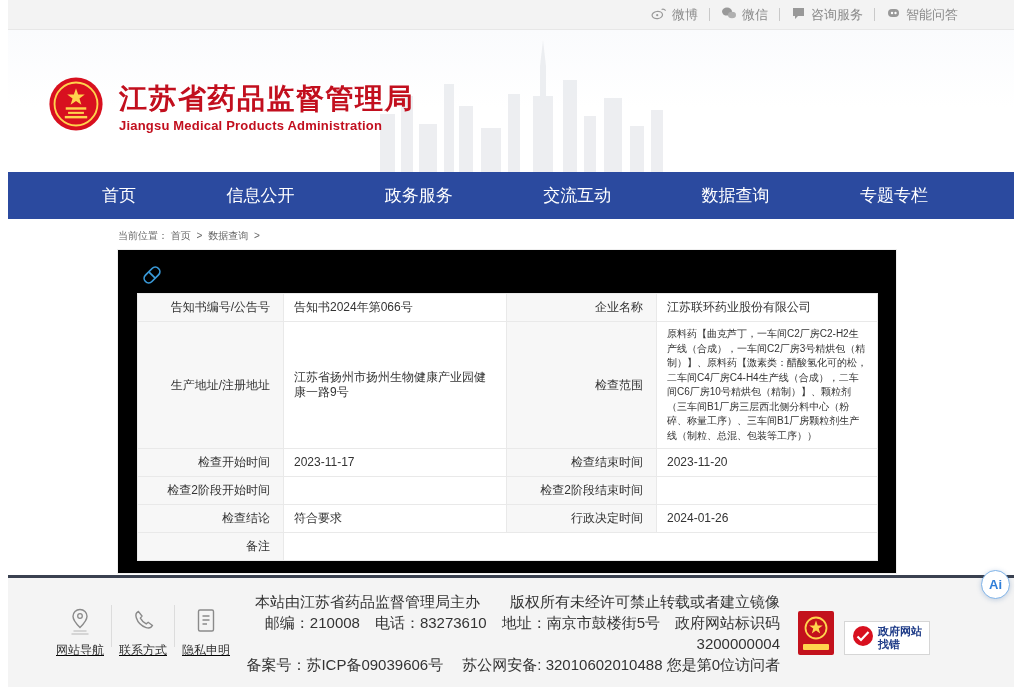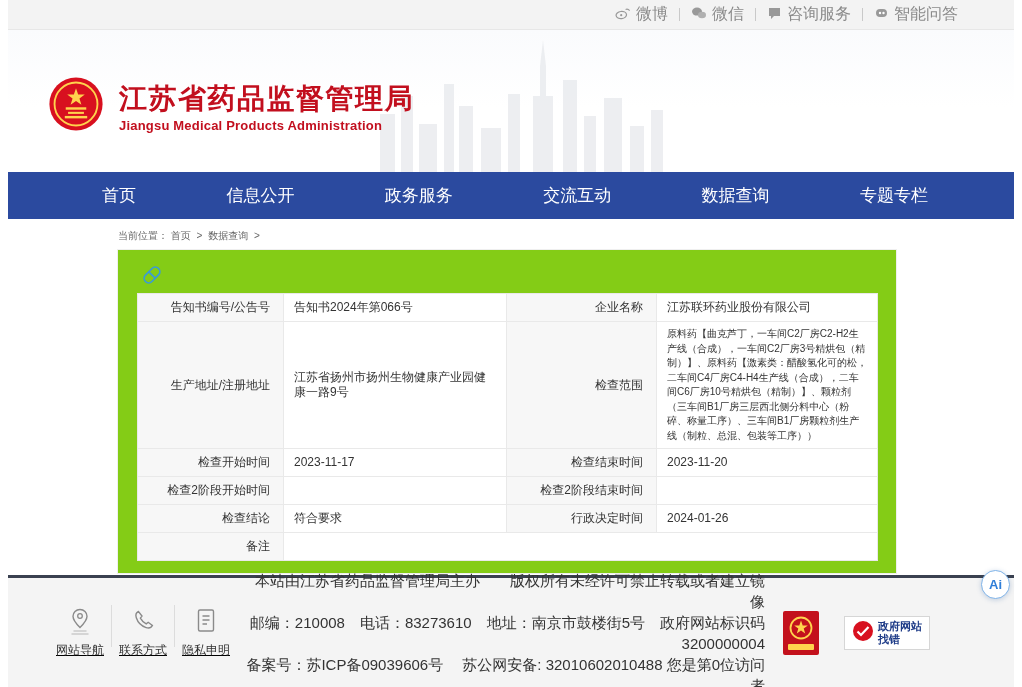--- a/index.html
+++ b/index.html
@@ -3,21 +3,21 @@
 <meta charset="utf-8">
 <style>
   * { margin:0; padding:0; box-sizing:border-box; }
   html,body { width:1022px; height:687px; overflow:hidden; background:#fff;
     font-family:"Liberation Sans","DejaVu Sans",sans-serif; }
   .page { position:relative; width:1006px; height:687px; margin:0 auto; background:#fff; }
 
   
   .topbar { height:30px; background:#f3f3f3; border-bottom:1px solid #e7e7e7;
     display:flex; justify-content:flex-end; align-items:center; padding-right:56px; }
-  .toplink { display:flex; align-items:center; gap:5px; font-size:16px; color:#8a8a8a;
+  .toplink { display:flex; align-items:flex-start; gap:5px; font-size:13px; color:#8a8a8a;
     text-decoration:none; cursor:pointer; }
   .topsep { width:1px; height:13px; background:#c9c9c9; margin:0 11px; }
 
   
   .header { position:relative; height:142px; background:linear-gradient(180deg,#fafbfd 0%,#ffffff 55%); overflow:hidden; }
   .brand { position:absolute; left:40px; top:46px; display:flex; align-items:center; gap:15px; cursor:pointer; }
   .title-cn { font-size:28px; font-weight:bold; color:#c20f1e; letter-spacing:1.5px; }
   .title-en { font-size:13px; font-weight:bold; color:#c20f1e; margin-top:0; letter-spacing:.2px; }
   .skyline { position:absolute; left:372px; bottom:0; opacity:.85; }
 
@@ -25,41 +25,41 @@
   .nav { height:47px; background:#2b4a9f; display:flex; align-items:center;
     justify-content:space-between; padding:0 86px 0 94px; }
   .nav-item { color:#fff; font-size:17px; text-decoration:none; cursor:pointer; white-space:nowrap; }
 
   
   .breadcrumb { margin:10px 0 0 110px; font-size:10px; color:#666; }
   .breadcrumb a { color:#666; text-decoration:none; cursor:pointer; }
   .bc-sep { margin:0 3px; }
 
   
-  .card { width:780px; margin:6px 0 0 109px; background:#84cc16; border:1px solid #efefef;
+  .card { width:780px; margin:6px 0 0 109px; background:#000000; border:1px solid #efefef;
     padding:10px 19px 12px; }
   .pill-wrap { display:block; margin:2px 0 5px 2px; height:26px; }
   table.detail { width:740px; border-collapse:collapse; table-layout:fixed; font-size:12px; color:#333; }
   table.detail td { border:1px solid #e9e9e9; height:26px; vertical-align:middle; }
   td.lbl { background:#f7f7f7; text-align:right; padding:5px 13px 5px 6px; color:#333; }
   td.val { padding:5px 10px; line-height:15px; text-align:left; background:#fff; }
   td.val.small { font-size:10px; line-height:14.5px; }
   col.c-lbl1 { width:146px; } col.c-val1 { width:223px; }
   col.c-lbl2 { width:150px; } col.c-val2 { width:221px; }
 
   
   .footer { position:absolute; left:0; bottom:0; width:1006px; height:112px; background:#f4f4f4;
     border-top:3px solid #3a4150; display:flex; align-items:center; }
   .footer-left { display:flex; align-items:center; margin-left:42px;text-decoration:underline; }
   .f-item { width:60px; text-align:center; font-size:12px; color:#333; cursor:pointer; }
   .f-item svg { display:block; margin:0 auto 5px; }
   .f-sep { width:1px; height:42px; background:#dcdcdc; margin:0 1px 14px; }
   .footer-center { flex:1; text-align:right; font-size:15px; color:#333; line-height:21px; padding:0 6px; }
   .footer-center .lnk { cursor:pointer; }
-  .footer-right { display:flex; align-items:center; gap:25px; margin-right:84px;padding-left:12px; }
+  .footer-right { display:flex; align-items:flex-end; gap:10px; margin-right:84px;padding-left:12px; }
   .badge1 { cursor:pointer; line-height:0; }
   .badge2 { display:flex; align-items:center; gap:4px; background:#fff; border:1px solid #d6d6d6;
     padding:3px 7px; cursor:pointer; }
   .badge2-text { font-size:11px; font-weight:bold; color:#1f3c88; line-height:13px; white-space:nowrap; }
 
   
   .ai-fab { position:absolute; right:4px; top:570px; width:29px; height:29px; border-radius:50%;
     background:#fff; border:1.5px solid #7fb3e8; color:#2f7ed8; font-size:13px; font-weight:bold;
     display:flex; align-items:center; justify-content:center; box-shadow:0 1px 5px rgba(40,90,160,.25);
     cursor:pointer; }

